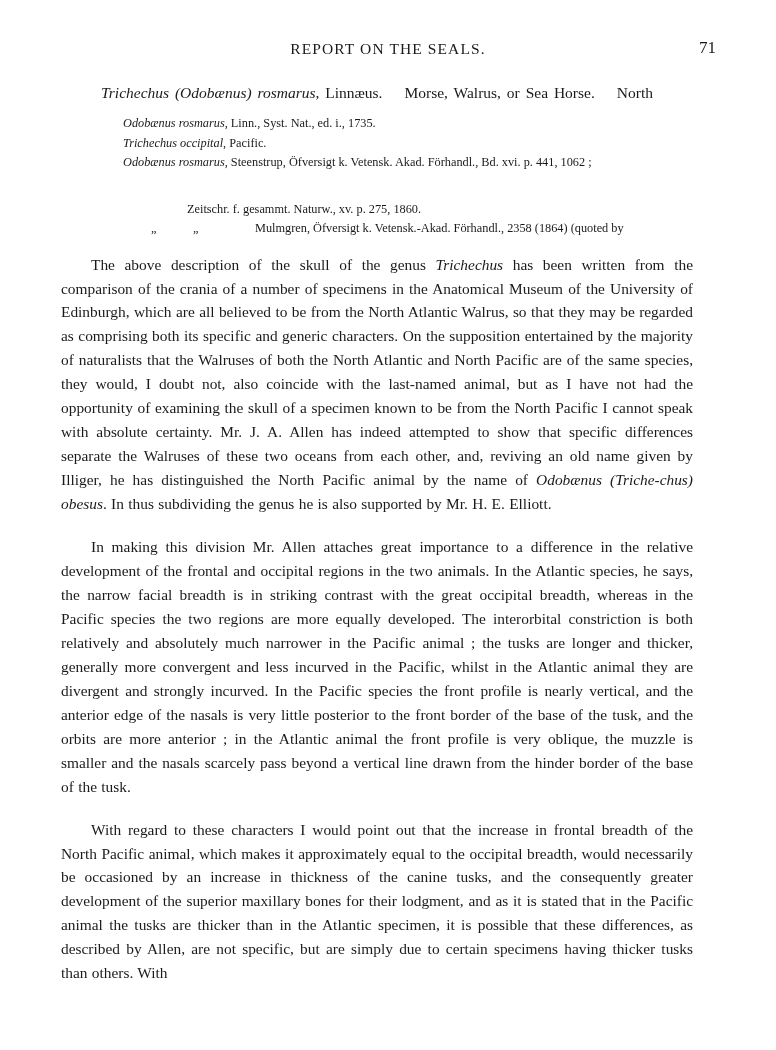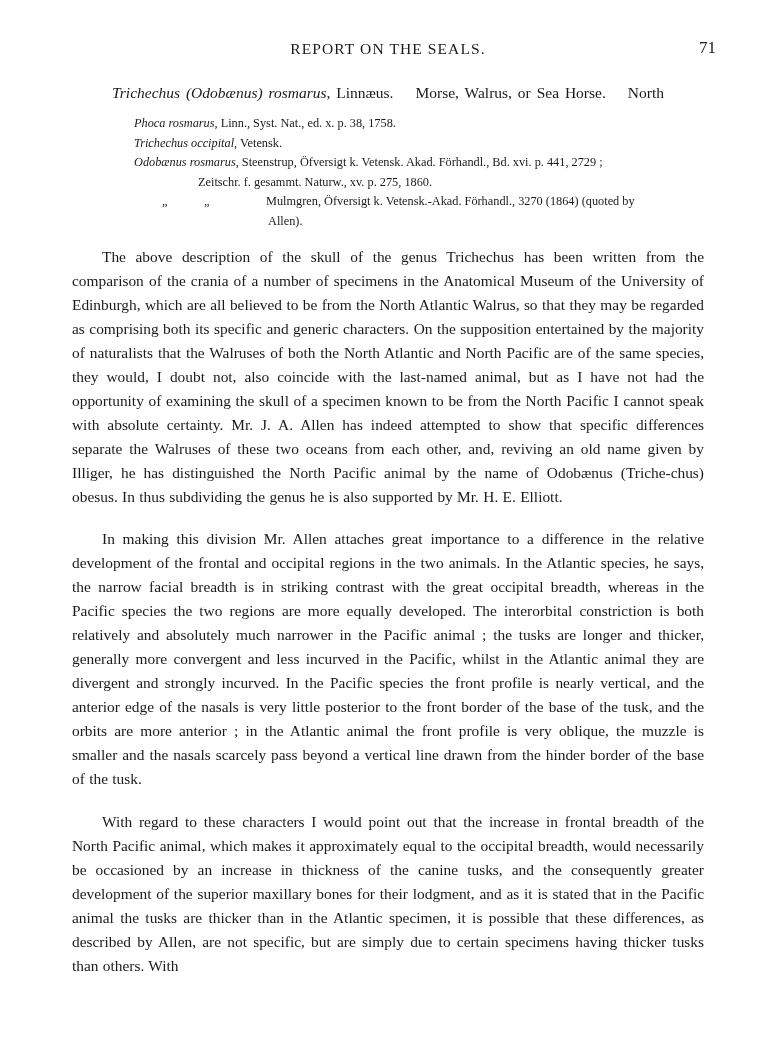--- a/index.html
+++ b/index.html
@@ -47,21 +47,21 @@
     right: 60px;
     top: -2px;
     font-size: 17px;
     font-weight: normal;
   }
 
   
   .content {
     position: absolute;
     top: 82px;
-    left: 72px;
+    left: 61px;
     width: 632px;
   }
 
   
   .species-head {
     text-align: center;
     font-size: 15.5px;
     line-height: 1.45;
     margin: 0 0 10px 0;
     word-spacing: 2px;
@@ -74,65 +74,65 @@
     margin: 4px 0 14px 0;
     padding-left: 62px;
     font-size: 12.3px;
     line-height: 1.58;
   }
   .syn-line { white-space: nowrap; }
   .syn-line .it { font-style: italic; }
   .syn-cont {
     padding-left: 64px;
     white-space: nowrap;
+    margin-top: 27px;
   }
   .syn-indent-quotes {
     padding-left: 28px;
   }
   .syn-quote-col1 { display: inline-block; width: 42px; }
   .syn-quote-col2 { display: inline-block; width: 62px; }
   .syn-hang {
     padding-left: 134px;
   }
 
   
   p.body {
     margin: 0;
     font-size: 15.4px;
     line-height: 1.555;
     text-align: justify;
     text-indent: 30px;
     word-spacing: 0.5px;
   }
   p.body + p.body { margin-top: 19px; }
-  p.body .it { }
+  p.body .it { font-style: italic; }
 </style>
 </head>
 <body>
 
 <div class="page">
 
   <div class="running-head">
     <div class="running-title">Report on the Seals.</div>
     <div class="page-number">71</div>
   </div>
 
   <div class="content">
 
     <div class="species-head">
       <span class="it">Trichechus (Odobænus) rosmarus</span><span>, Linnæus.</span><span class="gap-l" style="margin-left:22px">Morse, Walrus, or Sea Horse.</span><span class="gap-l" style="margin-left:22px">North</span>
     </div>
 
     <div class="synonymy">
-      <div class="syn-line"><span class="it">Phoca rosmarus</span><span>, Linn., Syst. Nat., ed. x. p. 38, 1758.</span></div>
-      <div class="syn-line"><span class="it">Trichechus occipital</span><span>, Vetensk.</span></div>
-      <div class="syn-line"><span class="it">Odobænus rosmarus</span><span>, Steenstrup, Öfversigt k. Vetensk. Akad. Förhandl., Bd. xvi. p. 441, 2729 ;</span></div>
+      <div class="syn-line"><span class="it">Odobænus rosmarus</span><span>, Linn., Syst. Nat., ed. i., 1735.</span></div>
+      <div class="syn-line"><span class="it">Trichechus occipital</span><span>, Pacific.</span></div>
+      <div class="syn-line"><span class="it">Odobænus rosmarus</span><span>, Steenstrup, Öfversigt k. Vetensk. Akad. Förhandl., Bd. xvi. p. 441, 1062 ;</span></div>
       <div class="syn-cont">Zeitschr. f. gesammt. Naturw., xv. p. 275, 1860.</div>
-      <div class="syn-line syn-indent-quotes"><span class="syn-quote-col1">„</span><span class="syn-quote-col2">„</span><span>Mulmgren, Öfversigt k. Vetensk.-Akad. Förhandl., 3270 (1864) (quoted by</span></div>
-      <div class="syn-hang">Allen).</div>
+      <div class="syn-line syn-indent-quotes"><span class="syn-quote-col1">„</span><span class="syn-quote-col2">„</span><span>Mulmgren, Öfversigt k. Vetensk.-Akad. Förhandl., 2358 (1864) (quoted by</span></div>
     </div>
 
     <p class="body" id="p0"><span>The above description of the skull of the genus </span><span class="it">Trichechus</span><span> has been written from the comparison of the crania of a number of specimens in the Anatomical Museum of the University of Edinburgh, which are all believed to be from the North Atlantic Walrus, so that they may be regarded as comprising both its specific and generic characters.    On the supposition entertained by the majority of naturalists that the Walruses of both the North Atlantic and North Pacific are of the same species, they would, I doubt not, also coincide with the last-named animal, but as I have not had the opportunity of examining the skull of a specimen known to be from the North Pacific I cannot speak with absolute certainty.    Mr. J. A. Allen has indeed attempted to show that specific differences separate the Walruses of these two oceans from each other, and, reviving an old name given by Illiger, he has distinguished the North Pacific animal by the name of </span><span class="it">Odobænus (Triche-chus) obesus</span><span>.    In thus subdividing the genus he is also supported by Mr. H. E. Elliott.</span></p>
     <p class="body" id="p1"><span>In making this division Mr. Allen attaches great importance to a difference in the relative development of the frontal and occipital regions in the two animals.    In the Atlantic species, he says, the narrow facial breadth is in striking contrast with the great occipital breadth, whereas in the Pacific species the two regions are more equally developed.    The interorbital constriction is both relatively and absolutely much narrower in the Pacific animal ; the tusks are longer and thicker, generally more convergent and less incurved in the Pacific, whilst in the Atlantic animal they are divergent and strongly incurved.    In the Pacific species the front profile is nearly vertical, and the anterior edge of the nasals is very little posterior to the front border of the base of the tusk, and the orbits are more anterior ; in the Atlantic animal the front profile is very oblique, the muzzle is smaller and the nasals scarcely pass beyond a vertical line drawn from the hinder border of the base of the tusk.</span></p>
     <p class="body" id="p2"><span>With regard to these characters I would point out that the increase in frontal breadth of the North Pacific animal, which makes it approximately equal to the occipital breadth, would necessarily be occasioned by an increase in thickness of the canine tusks, and the consequently greater development of the superior maxillary bones for their lodgment, and as it is stated that in the Pacific animal the tusks are thicker than in the Atlantic specimen, it is possible that these differences, as described by Allen, are not specific, but are simply due to certain specimens having thicker tusks than others.    With</span></p>
 
   </div>
 </div>
 
 </body></html>

